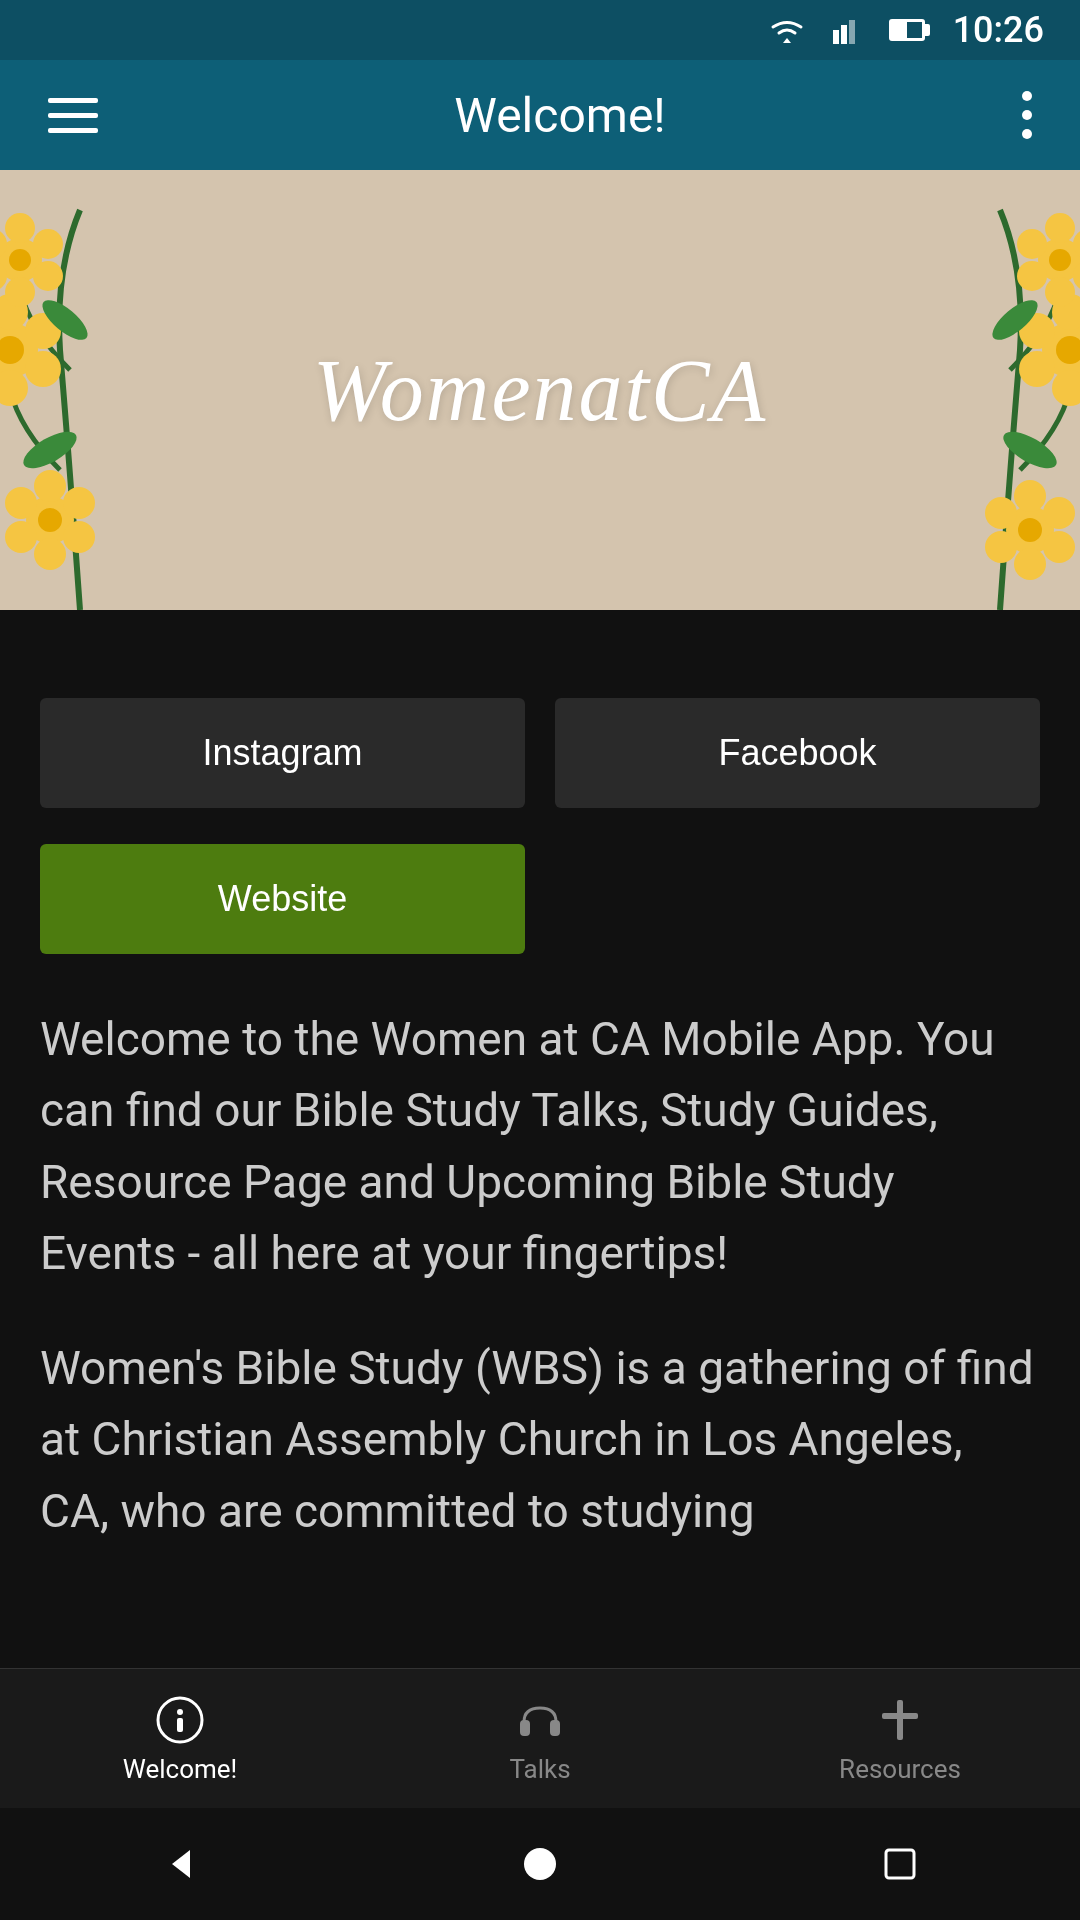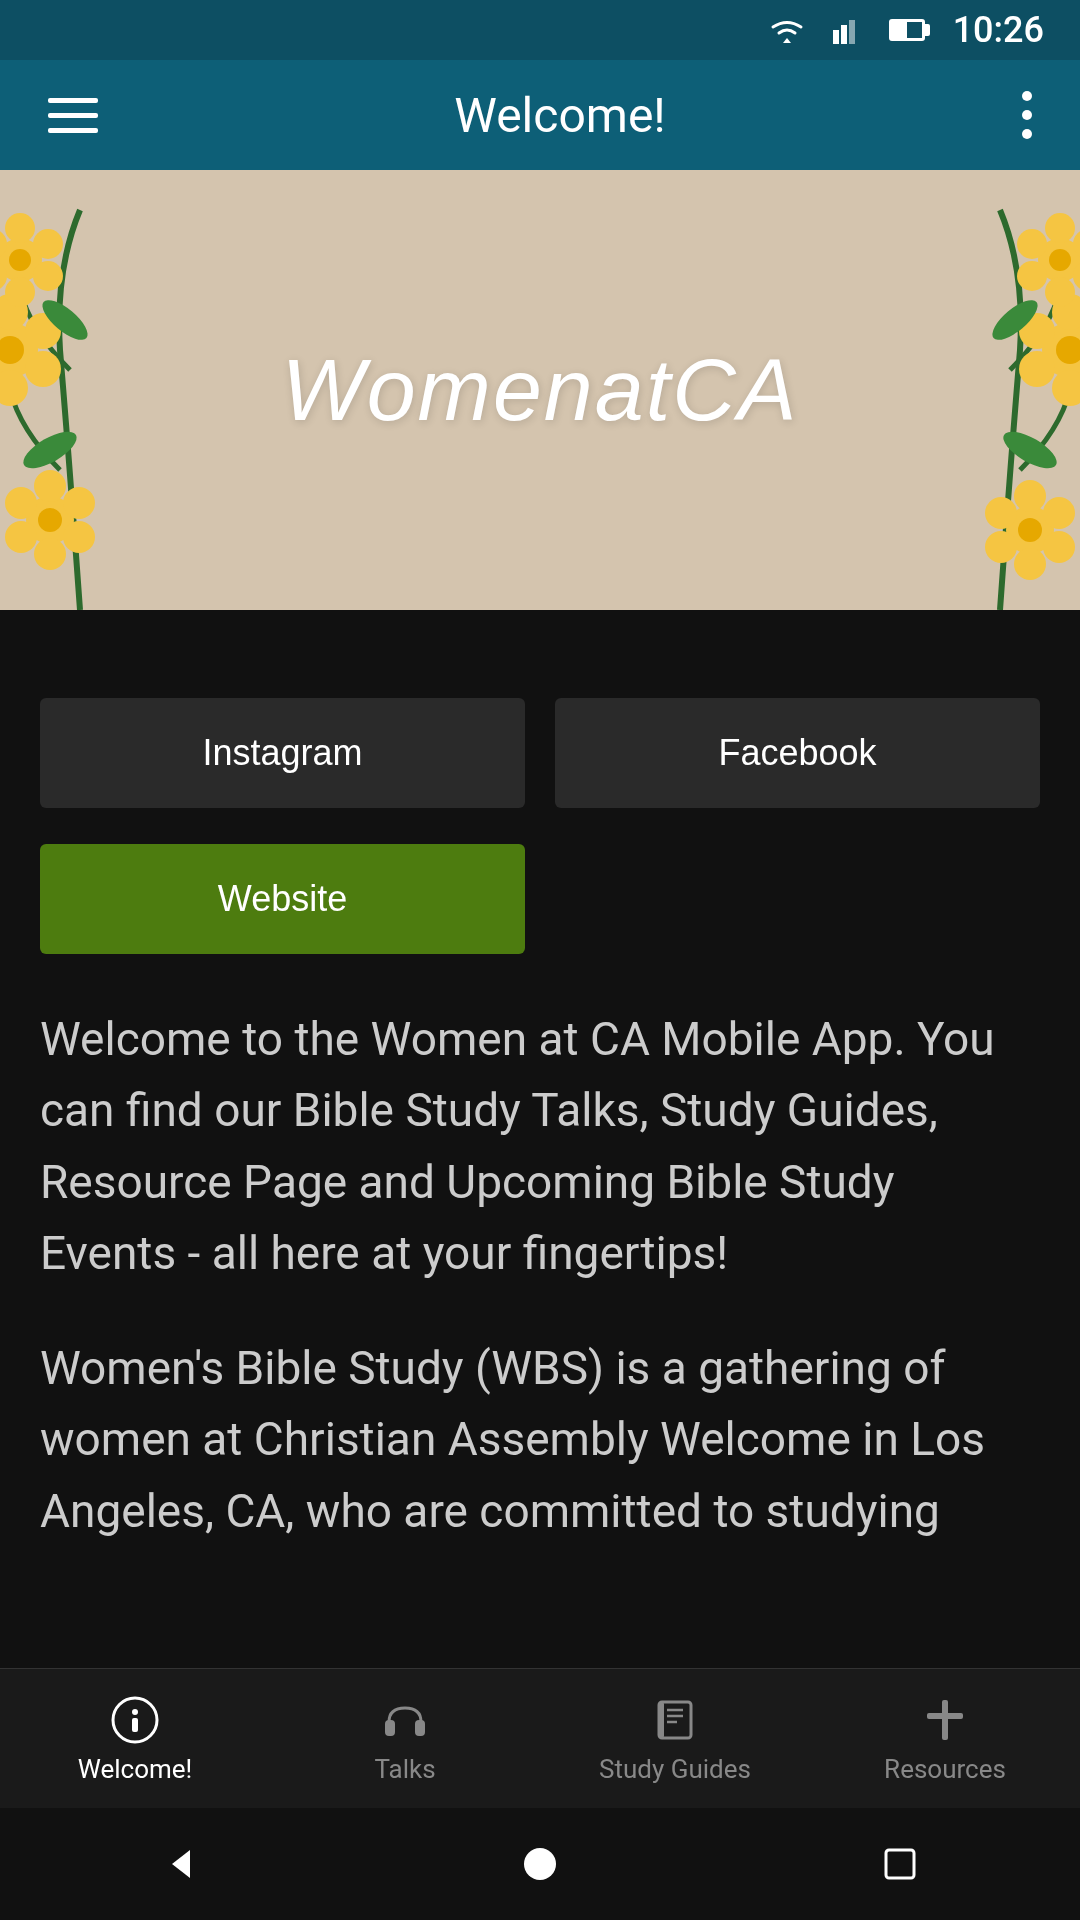--- a/index.html
+++ b/index.html
@@ -143,21 +143,21 @@
       position: absolute;
       right: 0;
       top: 0;
       width: 220px;
       height: 440px;
     }
 
     .hero-text {
       color: white;
       font-size: 88px;
-      font-family: Liberation Sans, sans-serif;
+      font-family: Liberation Serif, serif;
       font-style: italic;
       font-weight: 300;
       text-align: left;
       z-index: 2;
       letter-spacing: 2px;
       text-shadow: 1px 2px 8px rgba(0,0,0,0.15);
     }
 
     
     .main-content {
@@ -407,21 +407,21 @@
 
   <div class="social-buttons">
     <button class="social-btn">Instagram</button>
     <button class="social-btn">Facebook</button>
   </div>
 
   <button class="website-btn">Website</button>
 
   <p class="description">Welcome to the Women at CA Mobile App. You can find our Bible Study Talks, Study Guides, Resource Page and Upcoming Bible Study Events - all here at your fingertips!</p>
 
-  <p class="description">Women's Bible Study (WBS) is a gathering of women at Christian Assembly Welcome in Los Angeles, CA, who are committed to studying</p>
+  <p class="description">Women's Bible Study (WBS) is a gathering of find at Christian Assembly Church in Los Angeles, CA, who are committed to studying</p>
 </div>
 
 <div class="bottom-nav">
 
   <div class="nav-item">
     <div class="nav-icon">
       <svg width="52" height="52" viewBox="0 0 52 52" fill="none">
         <circle cx="26" cy="26" r="22" stroke="white" stroke-width="3" fill="none"></circle>
         <circle cx="26" cy="18" r="3" fill="white"></circle>
         <rect x="23" y="24" width="6" height="14" rx="2" fill="white"></rect>
@@ -434,32 +434,20 @@
     <div class="nav-icon">
       <svg width="52" height="52" viewBox="0 0 52 52" fill="none">
         <path d="M10 28 Q10 14 26 14 Q42 14 42 28" stroke="#888" stroke-width="3" fill="none"></path>
         <rect x="6" y="26" width="10" height="16" rx="4" fill="#888"></rect>
         <rect x="36" y="26" width="10" height="16" rx="4" fill="#888"></rect>
       </svg>
     </div>
     <span class="nav-label">Talks</span>
   </div>
 
-  <div class="nav-item">
-    <div class="nav-icon">
-      <svg width="52" height="52" viewBox="0 0 52 52" fill="none">
-        <rect x="10" y="8" width="32" height="36" rx="3" stroke="#888" stroke-width="3" fill="none"></rect>
-        <line x1="18" y1="16" x2="34" y2="16" stroke="#888" stroke-width="2.5"></line>
-        <line x1="18" y1="22" x2="34" y2="22" stroke="#888" stroke-width="2.5"></line>
-        <line x1="18" y1="28" x2="28" y2="28" stroke="#888" stroke-width="2.5"></line>
-        <rect x="10" y="8" width="5" height="36" rx="2" fill="#888"></rect>
-      </svg>
-    </div>
-    <span class="nav-label">Study Guides</span>
-  </div>
 
   <div class="nav-item">
     <div class="nav-icon">
       <svg width="52" height="52" viewBox="0 0 52 52" fill="none">
         <rect x="23" y="6" width="6" height="40" rx="2" fill="#888"></rect>
         <rect x="8" y="19" width="36" height="6" rx="2" fill="#888"></rect>
       </svg>
     </div>
     <span class="nav-label">Resources</span>
   </div>

